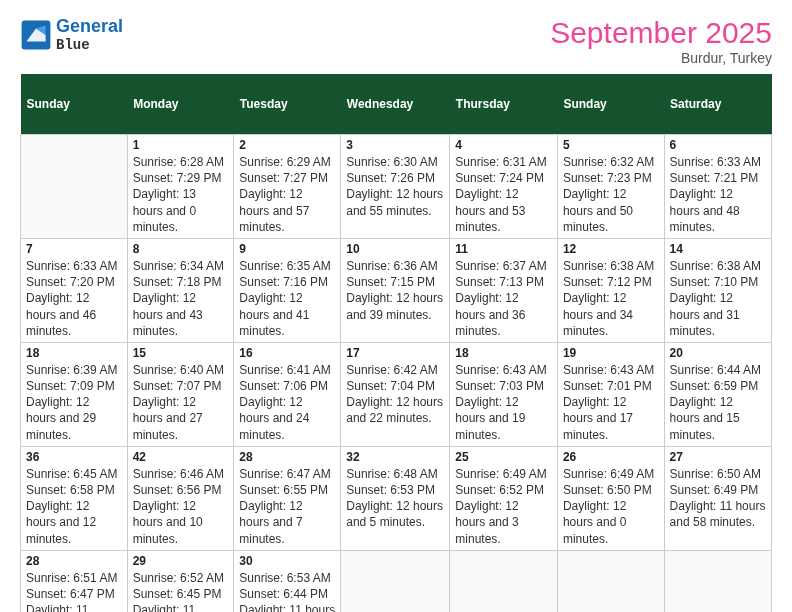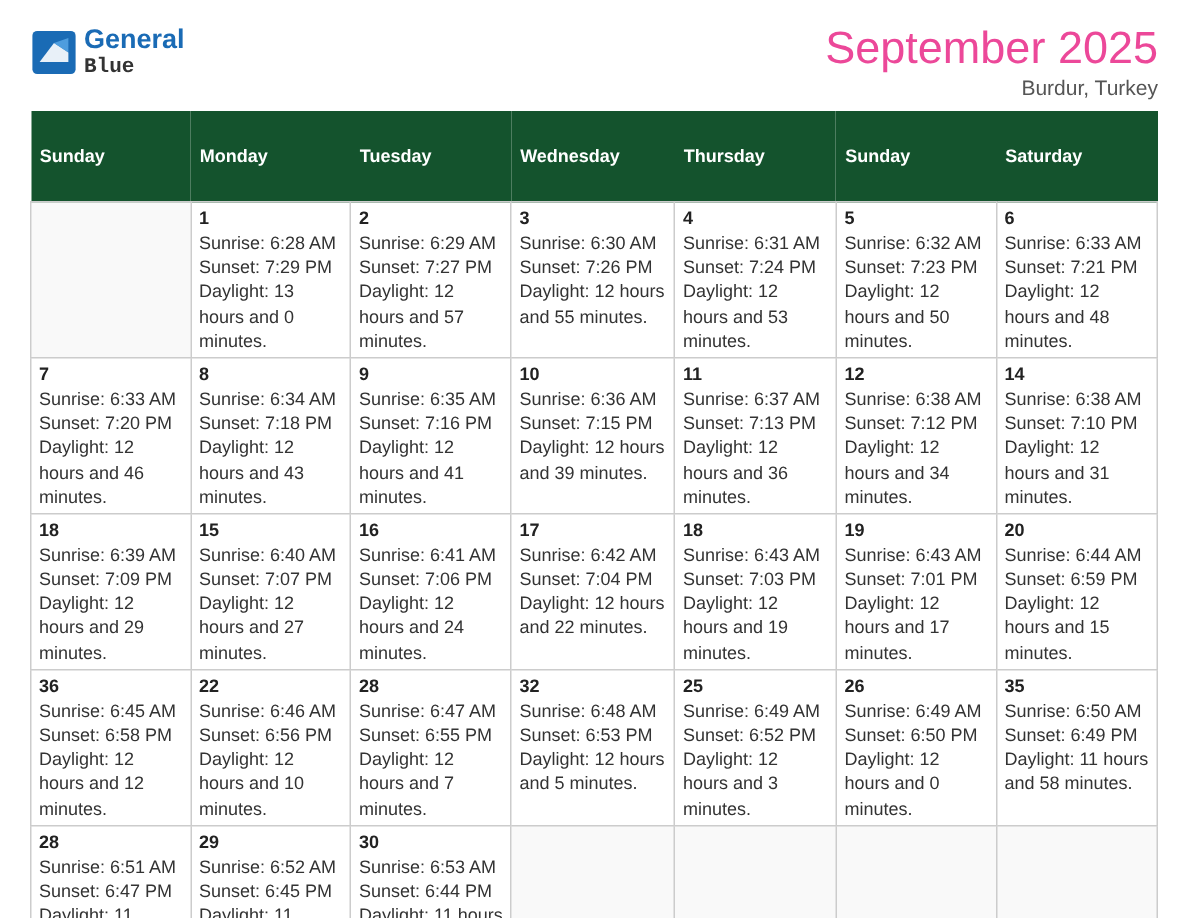--- a/index.html
+++ b/index.html
@@ -245,21 +245,21 @@
         </td>
         </tr>
         <tr>
           <td>
           <span class="day-num">36</span>
           <div class="cell-text">
             Sunrise: 6:45 AM<br>Sunset: 6:58 PM<br>Daylight: 12 hours and 12 minutes.
           </div>
         </td>
           <td>
-          <span class="day-num">22</span>
+          <span class="day-num">42</span>
           <div class="cell-text">
             Sunrise: 6:46 AM<br>Sunset: 6:56 PM<br>Daylight: 12 hours and 10 minutes.
           </div>
         </td>
           <td>
           <span class="day-num">28</span>
           <div class="cell-text">
             Sunrise: 6:47 AM<br>Sunset: 6:55 PM<br>Daylight: 12 hours and 7 minutes.
           </div>
         </td>
@@ -275,21 +275,21 @@
             Sunrise: 6:49 AM<br>Sunset: 6:52 PM<br>Daylight: 12 hours and 3 minutes.
           </div>
         </td>
           <td>
           <span class="day-num">26</span>
           <div class="cell-text">
             Sunrise: 6:49 AM<br>Sunset: 6:50 PM<br>Daylight: 12 hours and 0 minutes.
           </div>
         </td>
           <td>
-          <span class="day-num">35</span>
+          <span class="day-num">27</span>
           <div class="cell-text">
             Sunrise: 6:50 AM<br>Sunset: 6:49 PM<br>Daylight: 11 hours and 58 minutes.
           </div>
         </td>
         </tr>
         <tr>
           <td>
           <span class="day-num">28</span>
           <div class="cell-text">
             Sunrise: 6:51 AM<br>Sunset: 6:47 PM<br>Daylight: 11 hours and 55 minutes.

